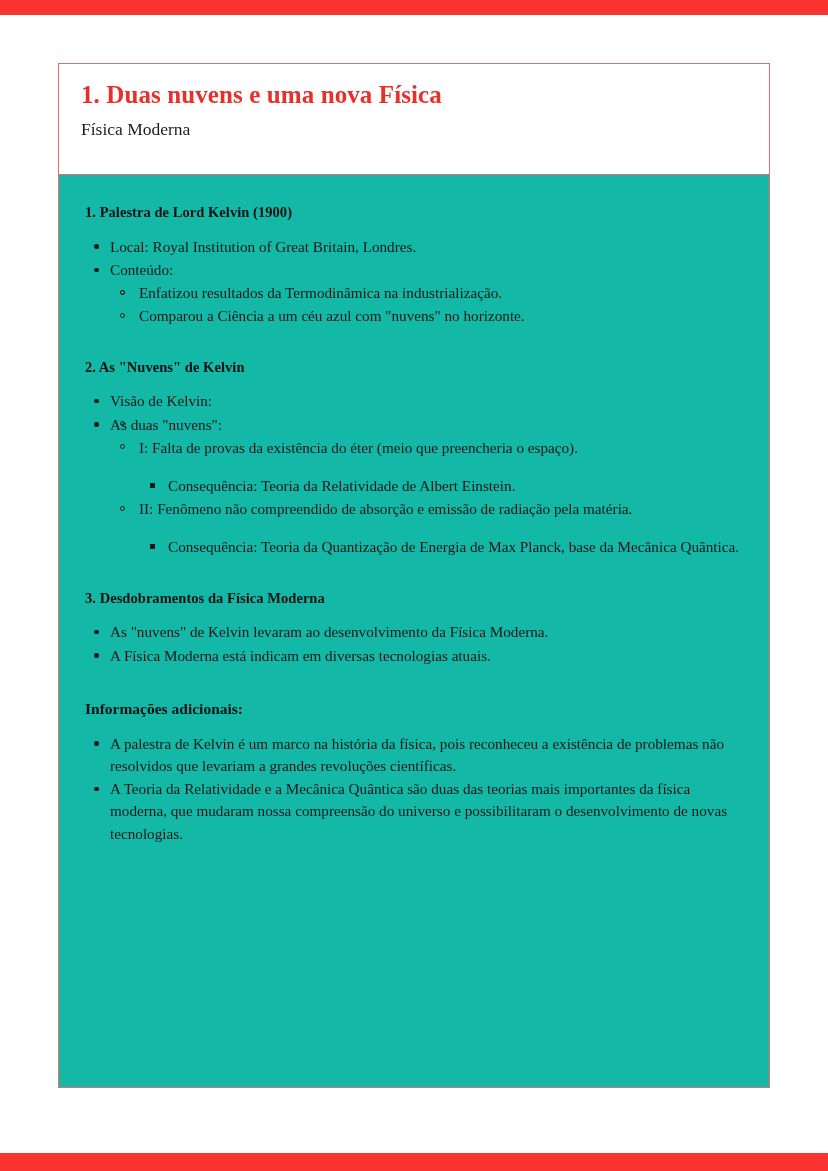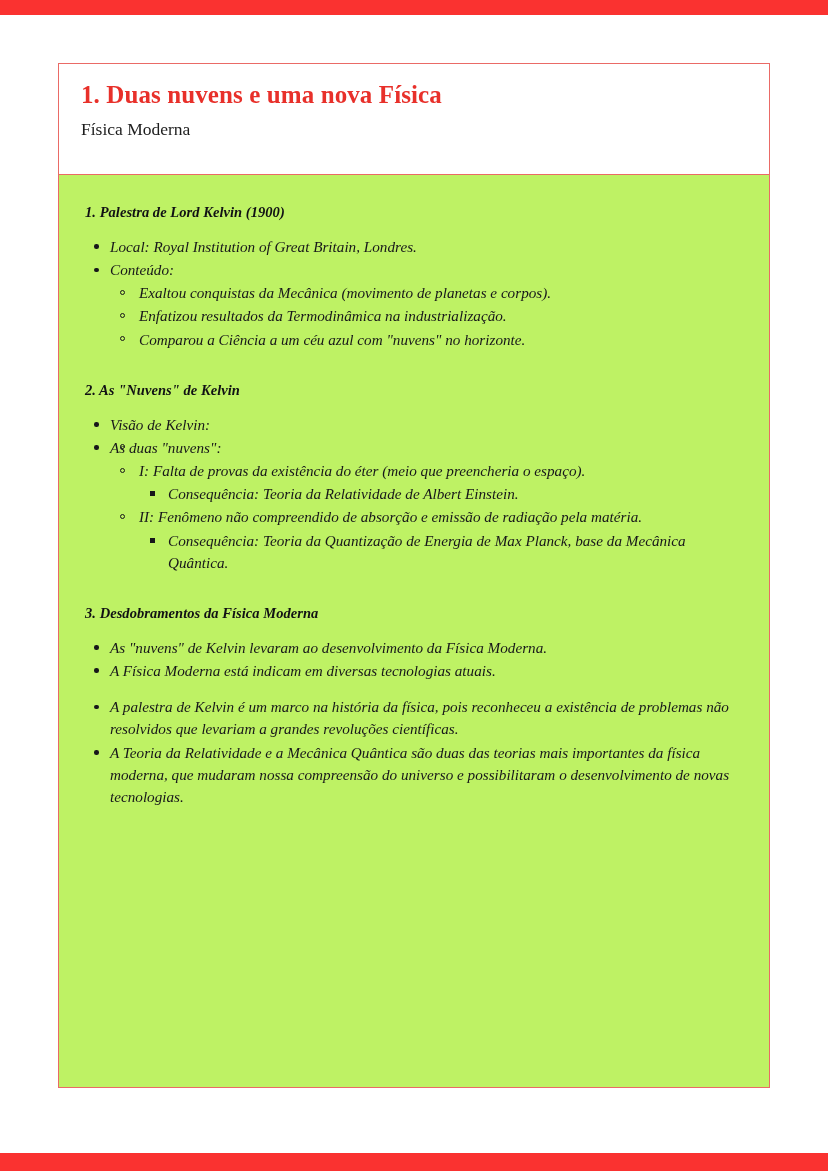--- a/index.html
+++ b/index.html
@@ -54,22 +54,21 @@
   }
 
   .content-box {
     position: absolute;
     left: 58px;
     top: 174px;
     width: 712px;
     height: 914px;
     box-sizing: border-box;
     border: 1.5px solid #ea6a66;
-    background: #bef264;
-    font-style: italic;
+    background: #14b8a6;
   }
   .content-inner {
     padding: 28px 26px 20px 26px;
     color: #17171a;
   }
 
   h2.section-heading {
     font-size: 14.5px;
     font-weight: bold;
     color: #111114;
@@ -126,21 +125,21 @@
     left: 10px;
     top: 7.5px;
     width: 5px;
     height: 5px;
     border-radius: 50%;
     border: 1.2px solid #17171a;
     background: transparent;
     box-sizing: border-box;
   }
 
-  ul.lvl3 { margin-top: 1px; }
+  ul.lvl3 { margin-top: 16px; }
   li.l3 {
     padding-left: 29px;
     margin-bottom: 1px;
   }
   li.l3 > .marker {
     position: absolute;
     left: 11px;
     top: 8px;
     width: 5px;
     height: 5px;
@@ -170,21 +169,20 @@
       <li class="l1">
         <span class="marker"></span>
         <span class="txt">Local: Royal Institution of Great Britain, Londres.</span>
       </li>
       <li class="l1">
         <span class="marker"></span>
         <span class="txt">Conteúdo:</span>
         <ul class="lvl2">
           <li class="l2">
             <span class="marker"></span>
-            <span class="txt">Exaltou conquistas da Mecânica (movimento de planetas e corpos).</span>
           </li>
           <li class="l2">
             <span class="marker"></span>
             <span class="txt">Enfatizou resultados da Termodinâmica na industrialização.</span>
           </li>
           <li class="l2">
             <span class="marker"></span>
             <span class="txt">Comparou a Ciência a um céu azul com "nuvens" no horizonte.</span>
           </li>
         </ul>
@@ -235,20 +233,21 @@
       <li class="l1">
         <span class="marker"></span>
         <span class="txt">As "nuvens" de Kelvin levaram ao desenvolvimento da Física Moderna.</span>
       </li>
       <li class="l1">
         <span class="marker"></span>
         <span class="txt">A Física Moderna está indicam em diversas tecnologias atuais.</span>
       </li>
     </ul>
 
+    <h2 class="extra-heading">Informações adicionais:</h2>
     <ul class="lvl1">
       <li class="l1">
         <span class="marker"></span>
         <span class="txt">A palestra de Kelvin é um marco na história da física, pois reconheceu a existência de problemas não resolvidos que levariam a grandes revoluções científicas.</span>
       </li>
       <li class="l1">
         <span class="marker"></span>
         <span class="txt">A Teoria da Relatividade e a Mecânica Quântica são duas das teorias mais importantes da física moderna, que mudaram nossa compreensão do universo e possibilitaram o desenvolvimento de novas tecnologias.</span>
       </li>
     </ul>

